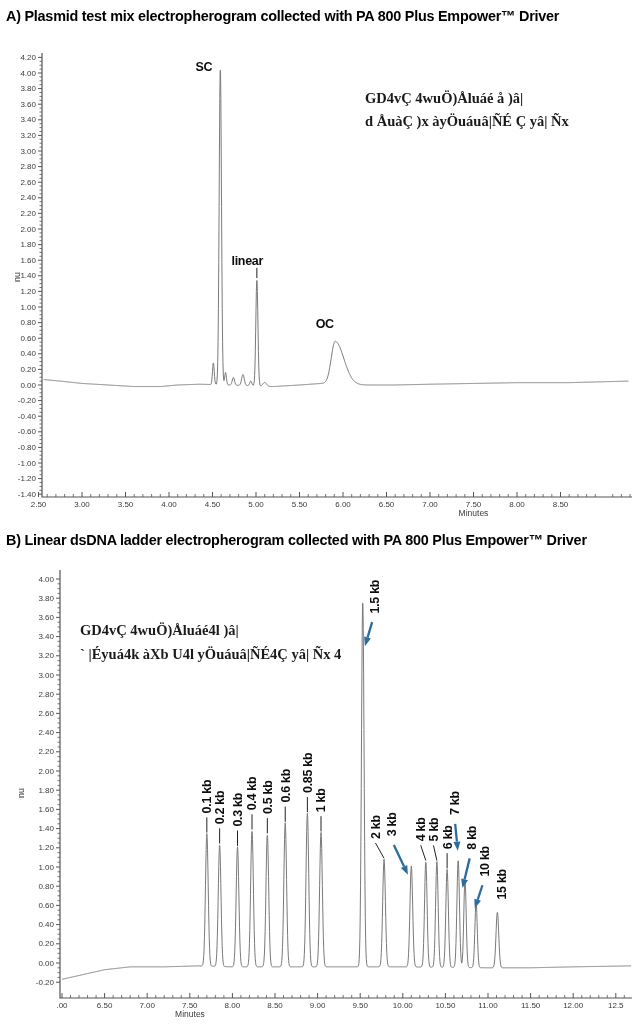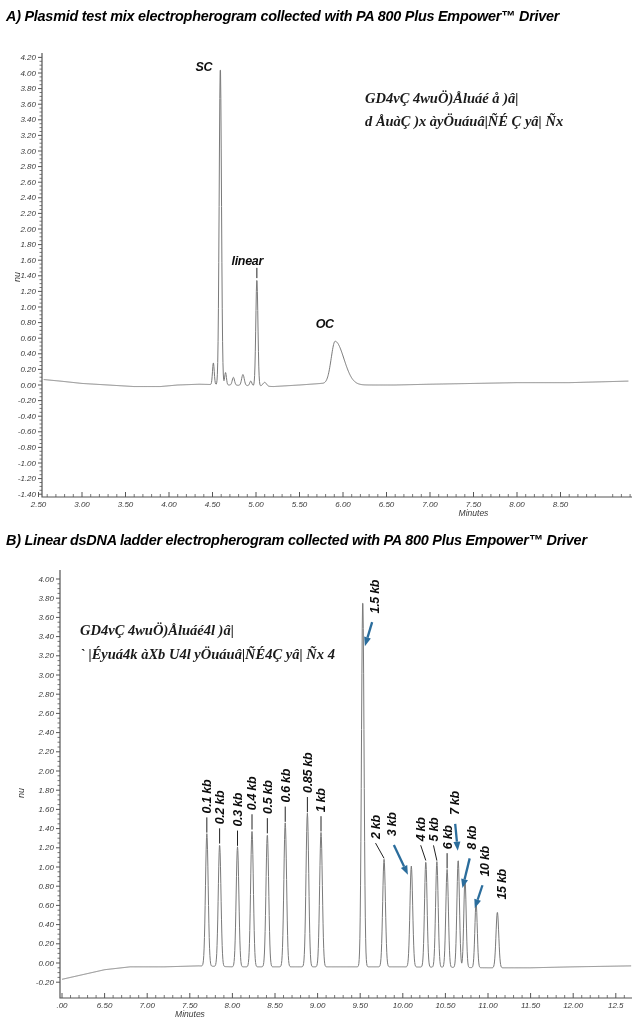--- a/index.html
+++ b/index.html
@@ -1,17 +1,17 @@
 <!DOCTYPE html>
 <html><head>
 <meta charset="utf-8">
 <style>
   html,body{margin:0;padding:0;background:#fff;}
   .page{position:relative;width:638px;height:1035px;background:#fff;overflow:hidden;
-        font-family:"Liberation Sans",sans-serif;font-style:italic;}
+        font-family:"Liberation Sans",sans-serif;}
   .panel-title{position:absolute;left:6px;font-weight:700;font-size:15px;color:#000;
         letter-spacing:-0.25px;transform:scaleX(0.96);transform-origin:0 0;white-space:nowrap;}
   svg{position:absolute;left:0;}
   svg text{font-family:"Liberation Sans",sans-serif;}
   .tick{font-size:8px;fill:#3a3a3a;}
   .minutes{font-size:8.5px;fill:#3a3a3a;}
   .peaklbl{font-size:12.5px;font-weight:700;fill:#0d0d0d;letter-spacing:-0.3px;}
   .ann{font-family:"Liberation Serif","DejaVu Serif",serif;font-size:14.5px;font-weight:600;fill:#1a1a1a;}
   .nu{font-size:9px;fill:#333;}
 </style>

